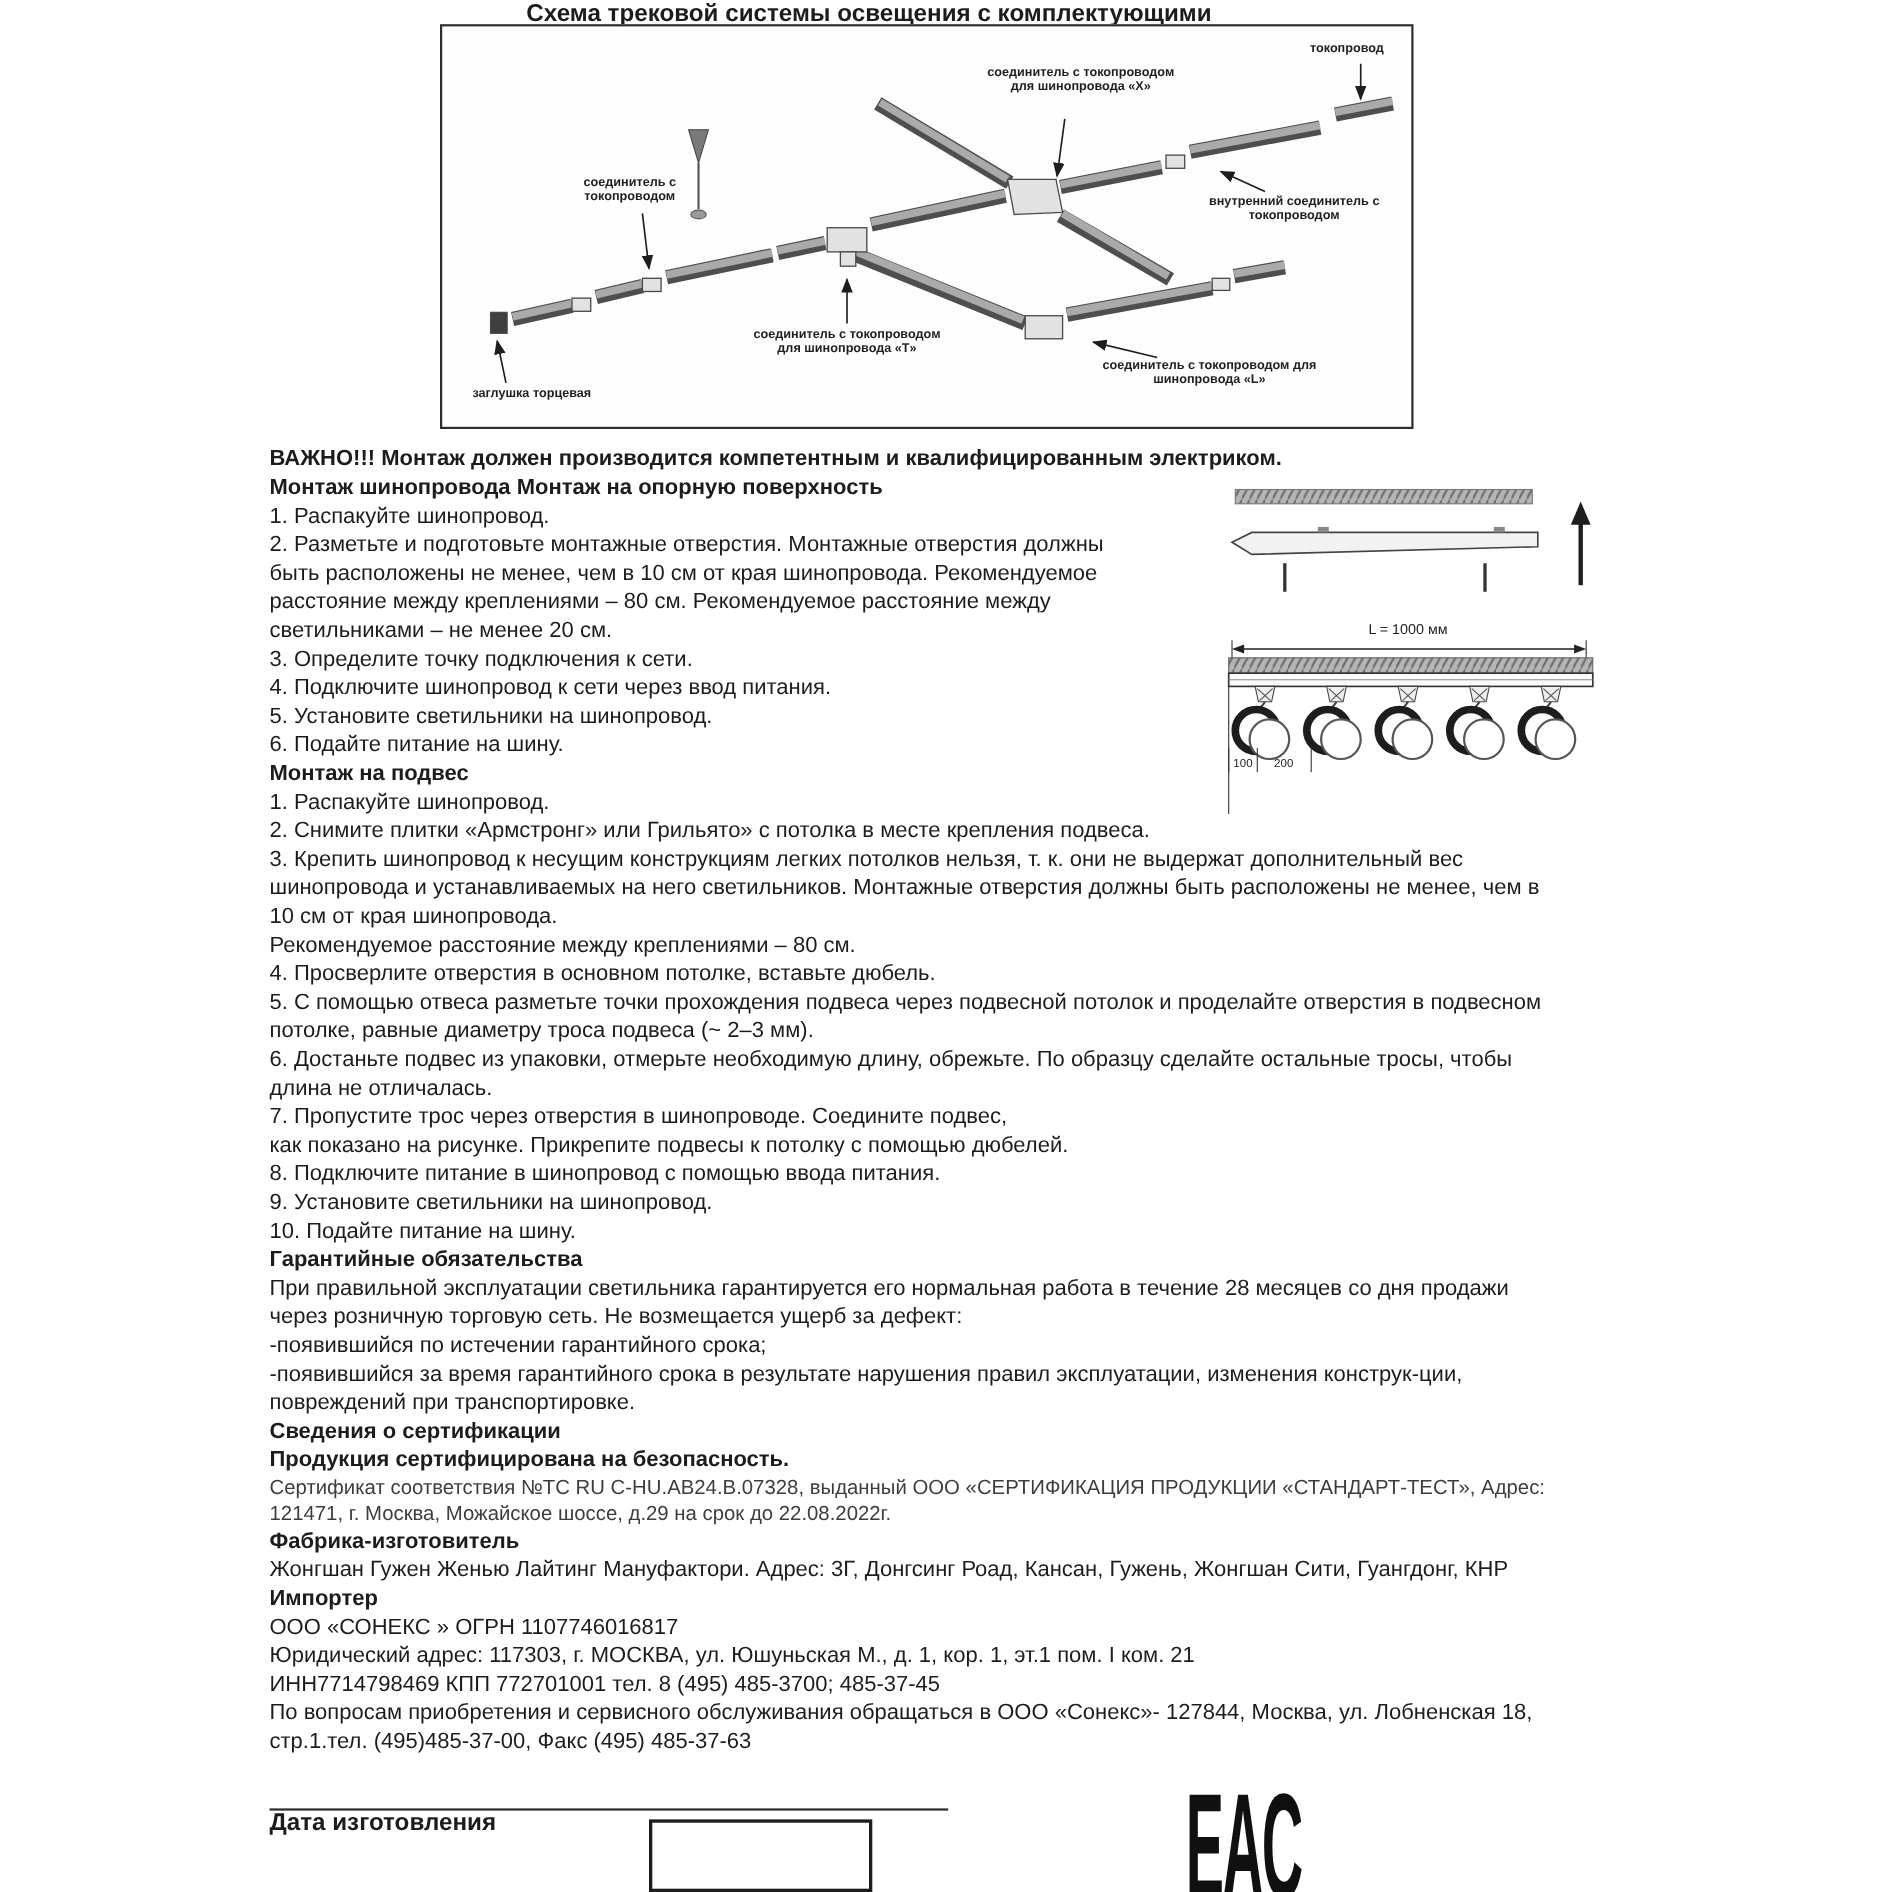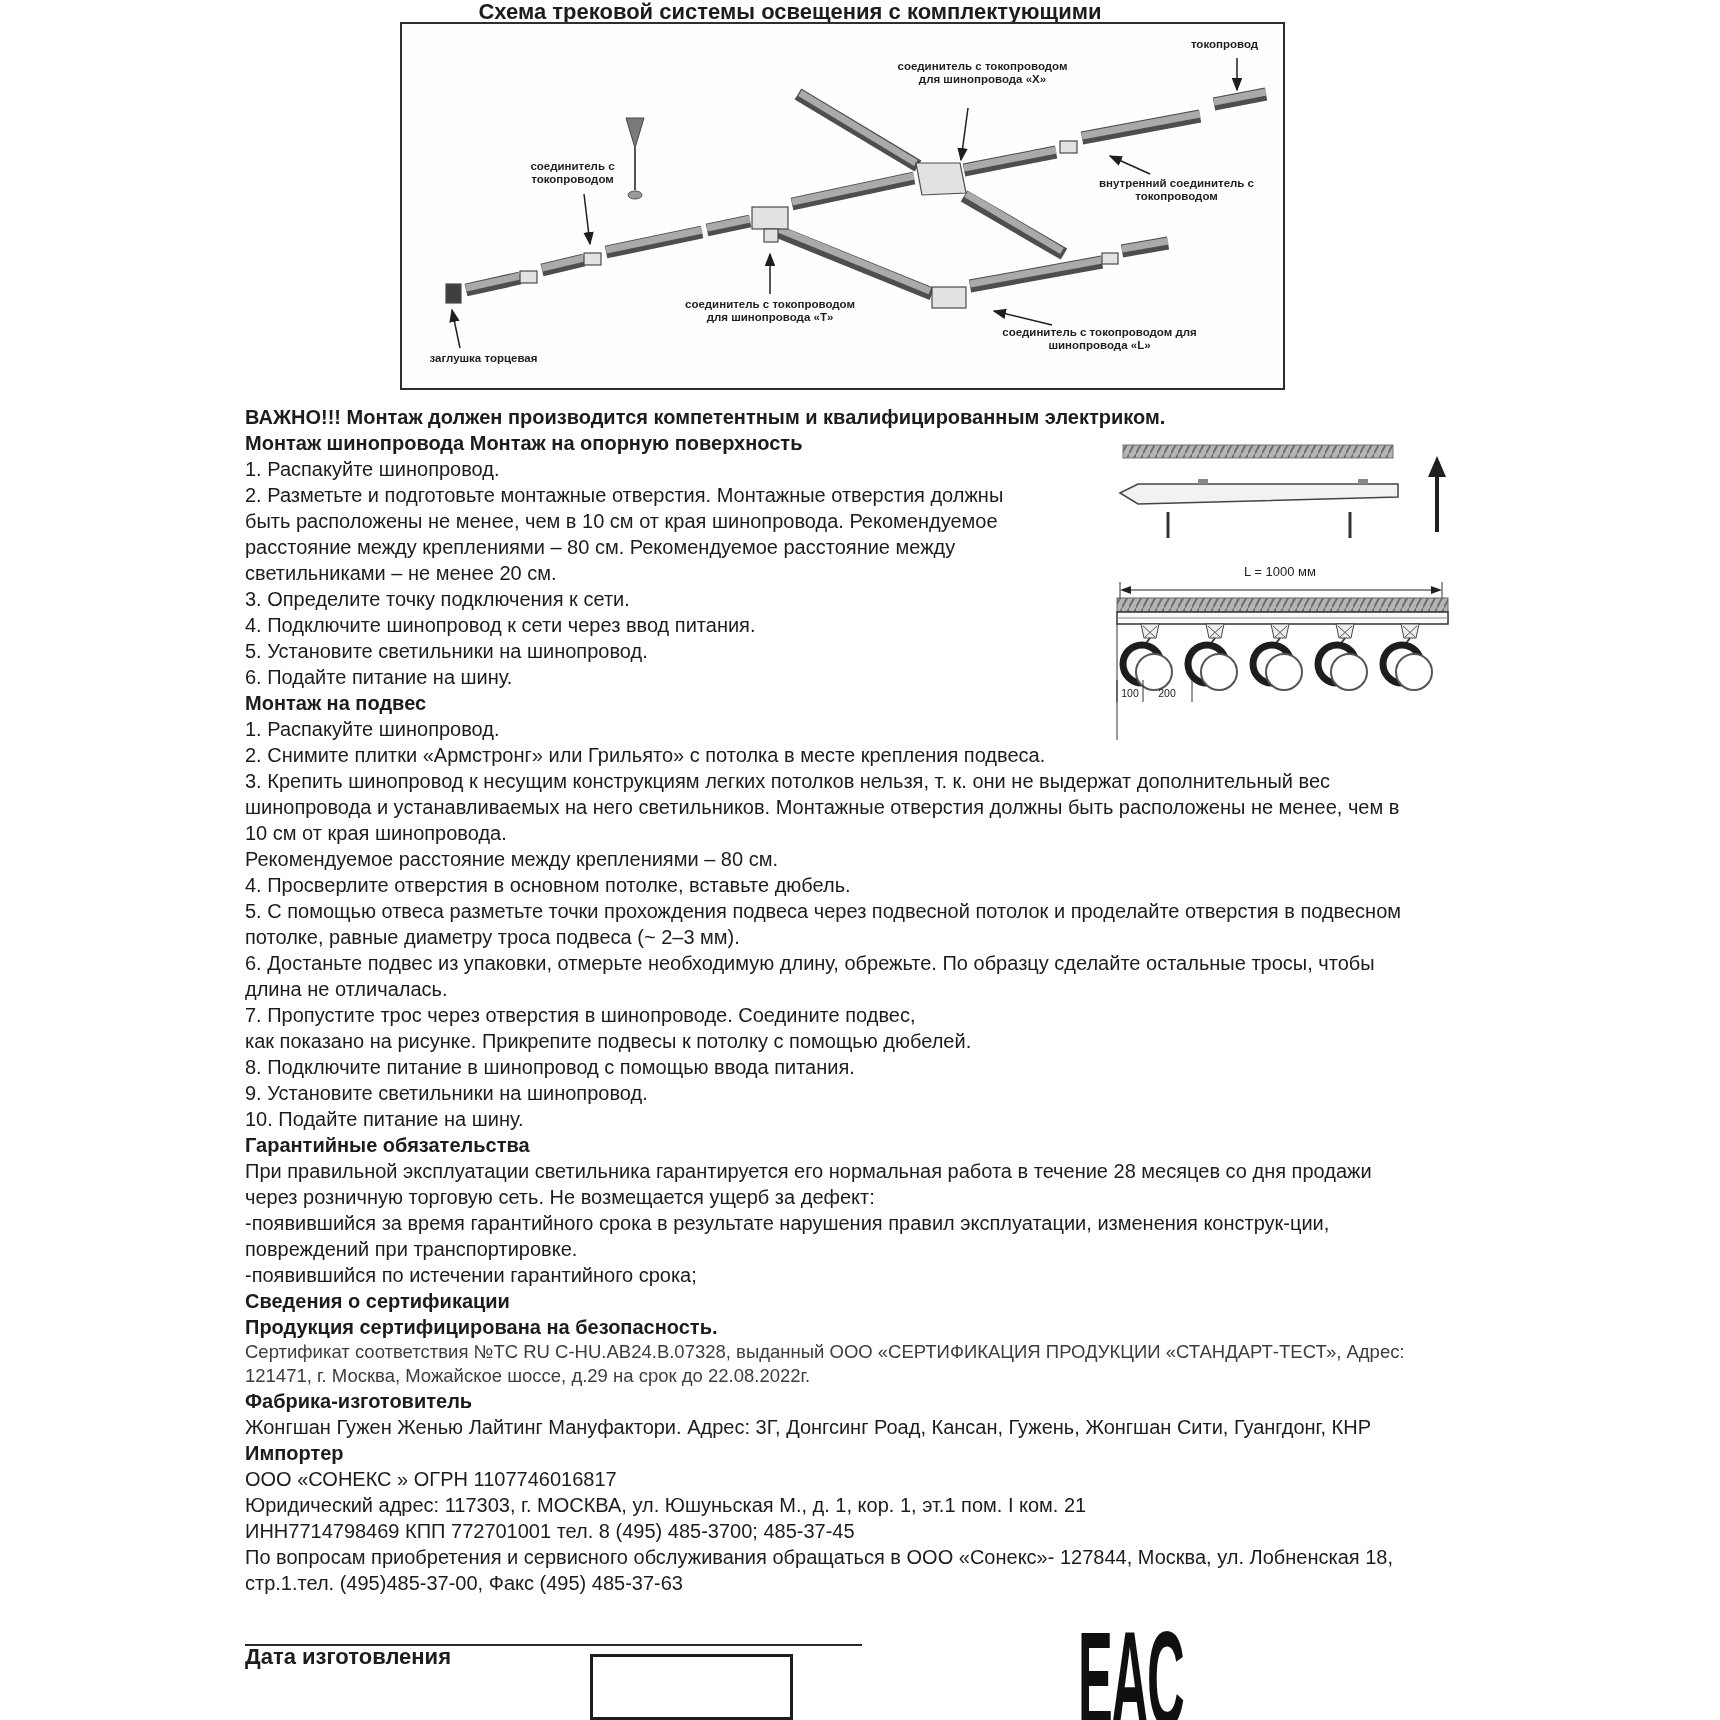--- a/index.html
+++ b/index.html
@@ -135,22 +135,22 @@
     <p>4. Просверлите отверстия в основном потолке, вставьте дюбель.</p>
     <p>5. С помощью отвеса разметьте точки прохождения подвеса через подвесной потолок и проделайте отверстия в подвесном потолке, равные диаметру троса подвеса (~ 2–3 мм).</p>
     <p>6. Достаньте подвес из упаковки, отмерьте необходимую длину, обрежьте. По образцу сделайте остальные тросы, чтобы длина не отличалась.</p>
     <p>7. Пропустите трос через отверстия в шинопроводе. Соедините подвес,</p>
     <p>как показано на рисунке.  Прикрепите подвесы к потолку с помощью дюбелей.</p>
     <p>8. Подключите питание в шинопровод с помощью ввода питания.</p>
     <p>9. Установите светильники на шинопровод.</p>
     <p>10. Подайте питание на шину.</p>
     <p class="b">Гарантийные обязательства</p>
     <p>При правильной эксплуатации светильника гарантируется его нормальная работа в течение 28 месяцев со дня продажи через розничную торговую сеть. Не возмещается ущерб за дефект:</p>
+    <p>-появившийся по истечении гарантийного срока;</p>
     <p>-появившийся за время гарантийного срока в результате нарушения правил эксплуатации, изменения конструк-ции, повреждений при транспортировке.</p>
-    <p>-появившийся по истечении гарантийного срока;</p>
     <p class="b">Сведения о сертификации</p>
     <p class="b">Продукция сертифицирована на безопасность.</p>
     <p class="cert">Сертификат соответствия №ТС RU C-HU.АВ24.В.07328, выданный ООО «СЕРТИФИКАЦИЯ ПРОДУКЦИИ «СТАНДАРТ-ТЕСТ», Адрес: 121471, г. Москва, Можайское шоссе, д.29 на срок до 22.08.2022г.</p>
     <p class="b">Фабрика-изготовитель</p>
     <p>Жонгшан Гужен Женью Лайтинг Мануфактори. Адрес: 3Г, Донгсинг Роад, Кансан, Гужень, Жонгшан Сити, Гуангдонг, КНР</p>
     <p class="b">Импортер</p>
     <p>ООО «СОНЕКС » ОГРН 1107746016817</p>
     <p>Юридический адрес:  117303, г. МОСКВА, ул. Юшуньская М., д. 1, кор. 1, эт.1 пом. I ком. 21</p>
     <p>ИНН7714798469 КПП 772701001   тел. 8 (495) 485-3700; 485-37-45</p>
     <p>По вопросам приобретения и сервисного обслуживания обращаться в ООО «Сонекс»- 127844, Москва, ул. Лобненская 18, стр.1.тел. (495)485-37-00, Факс (495) 485-37-63</p>

